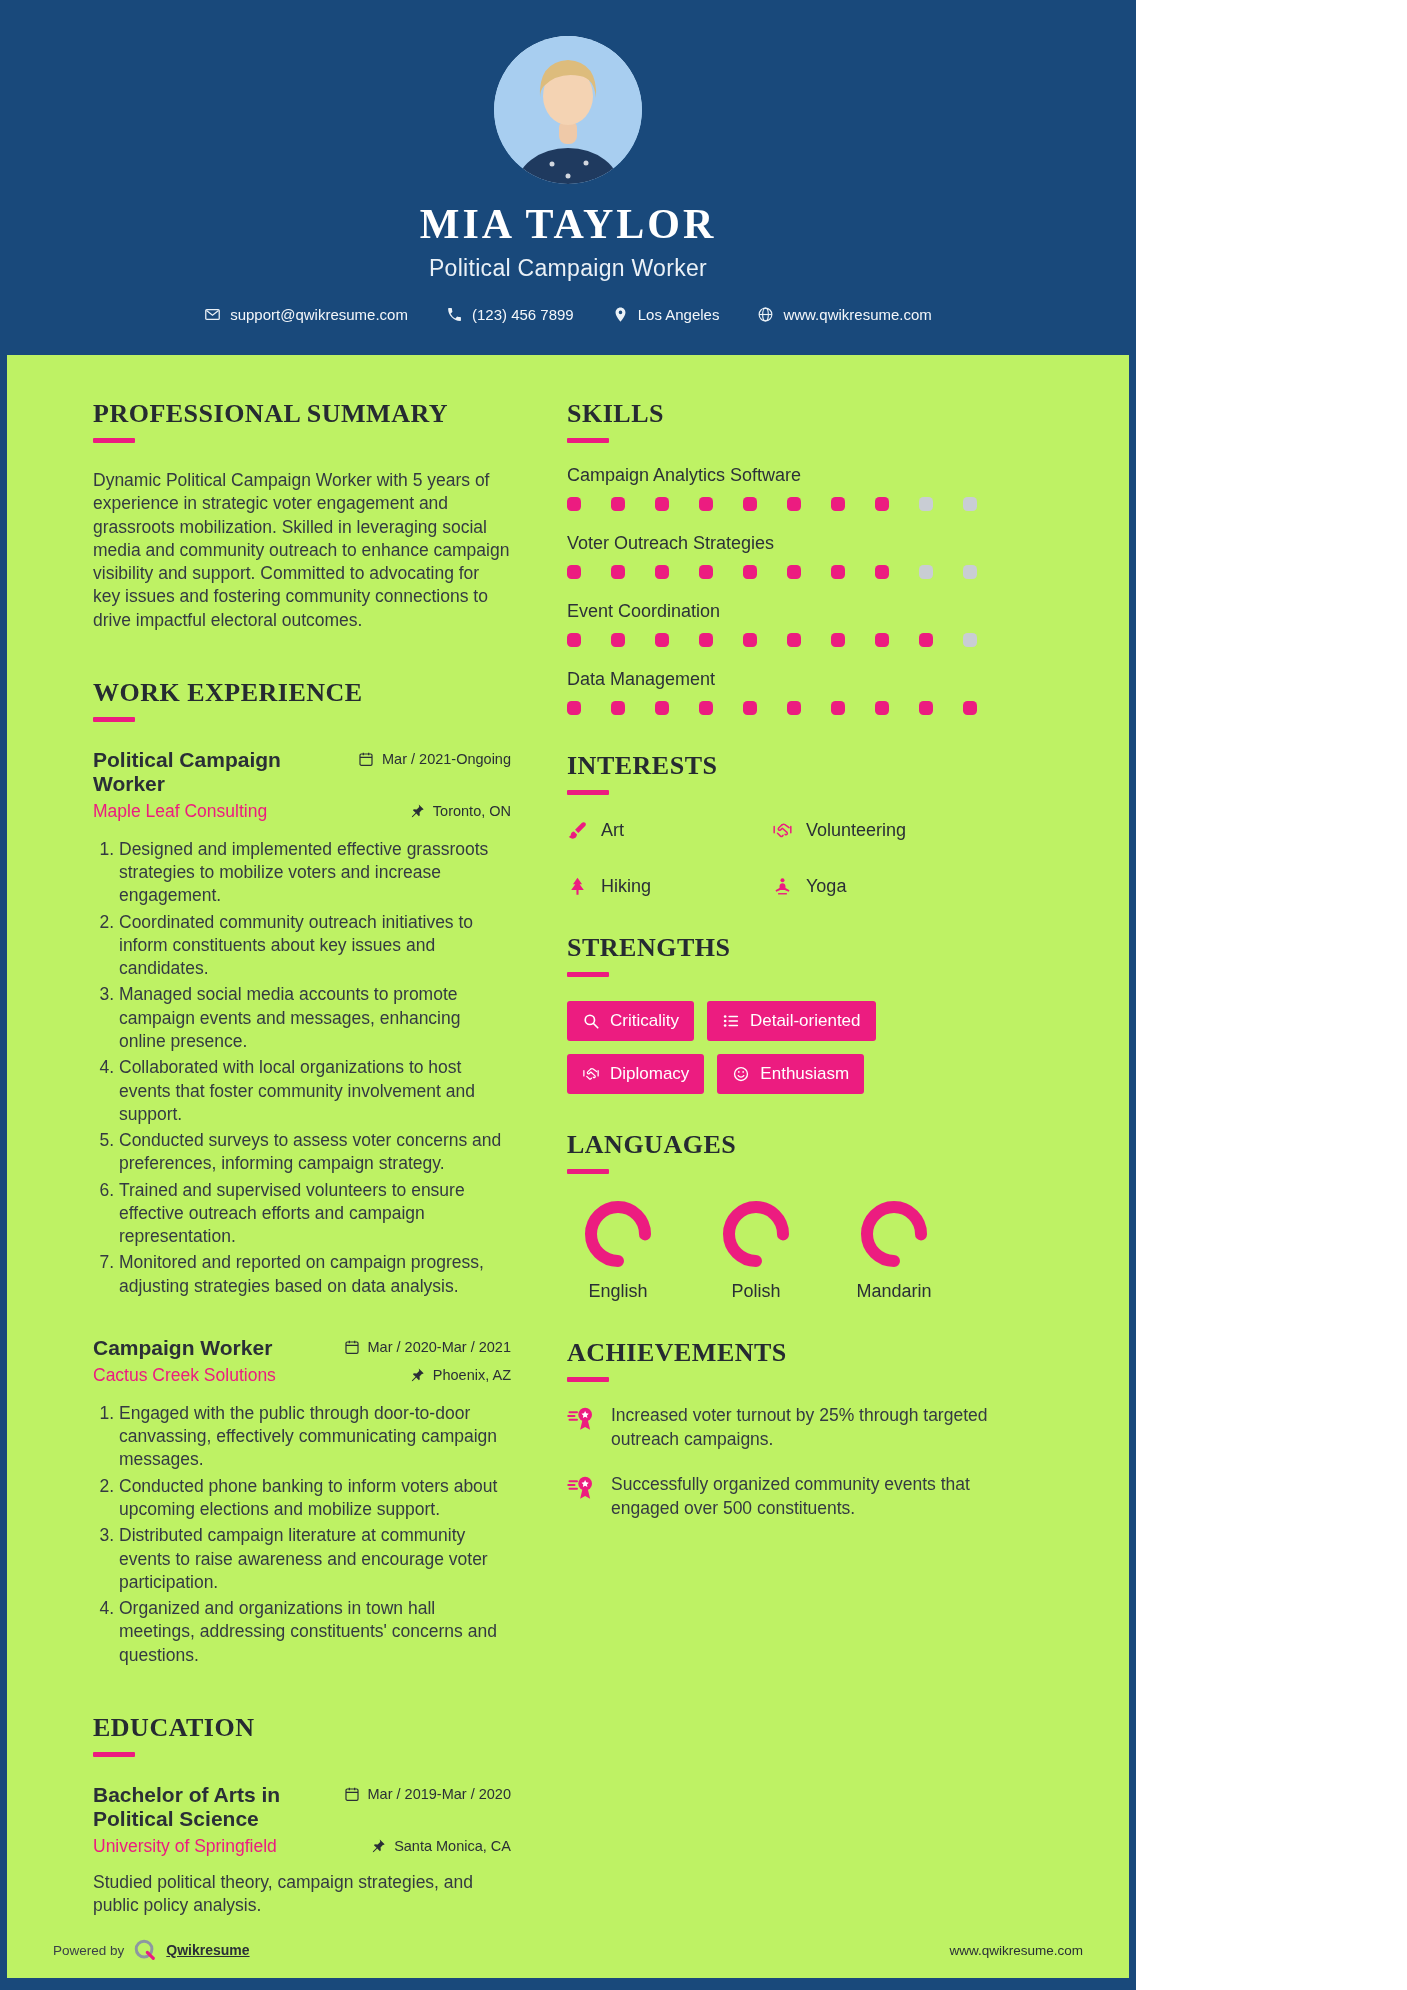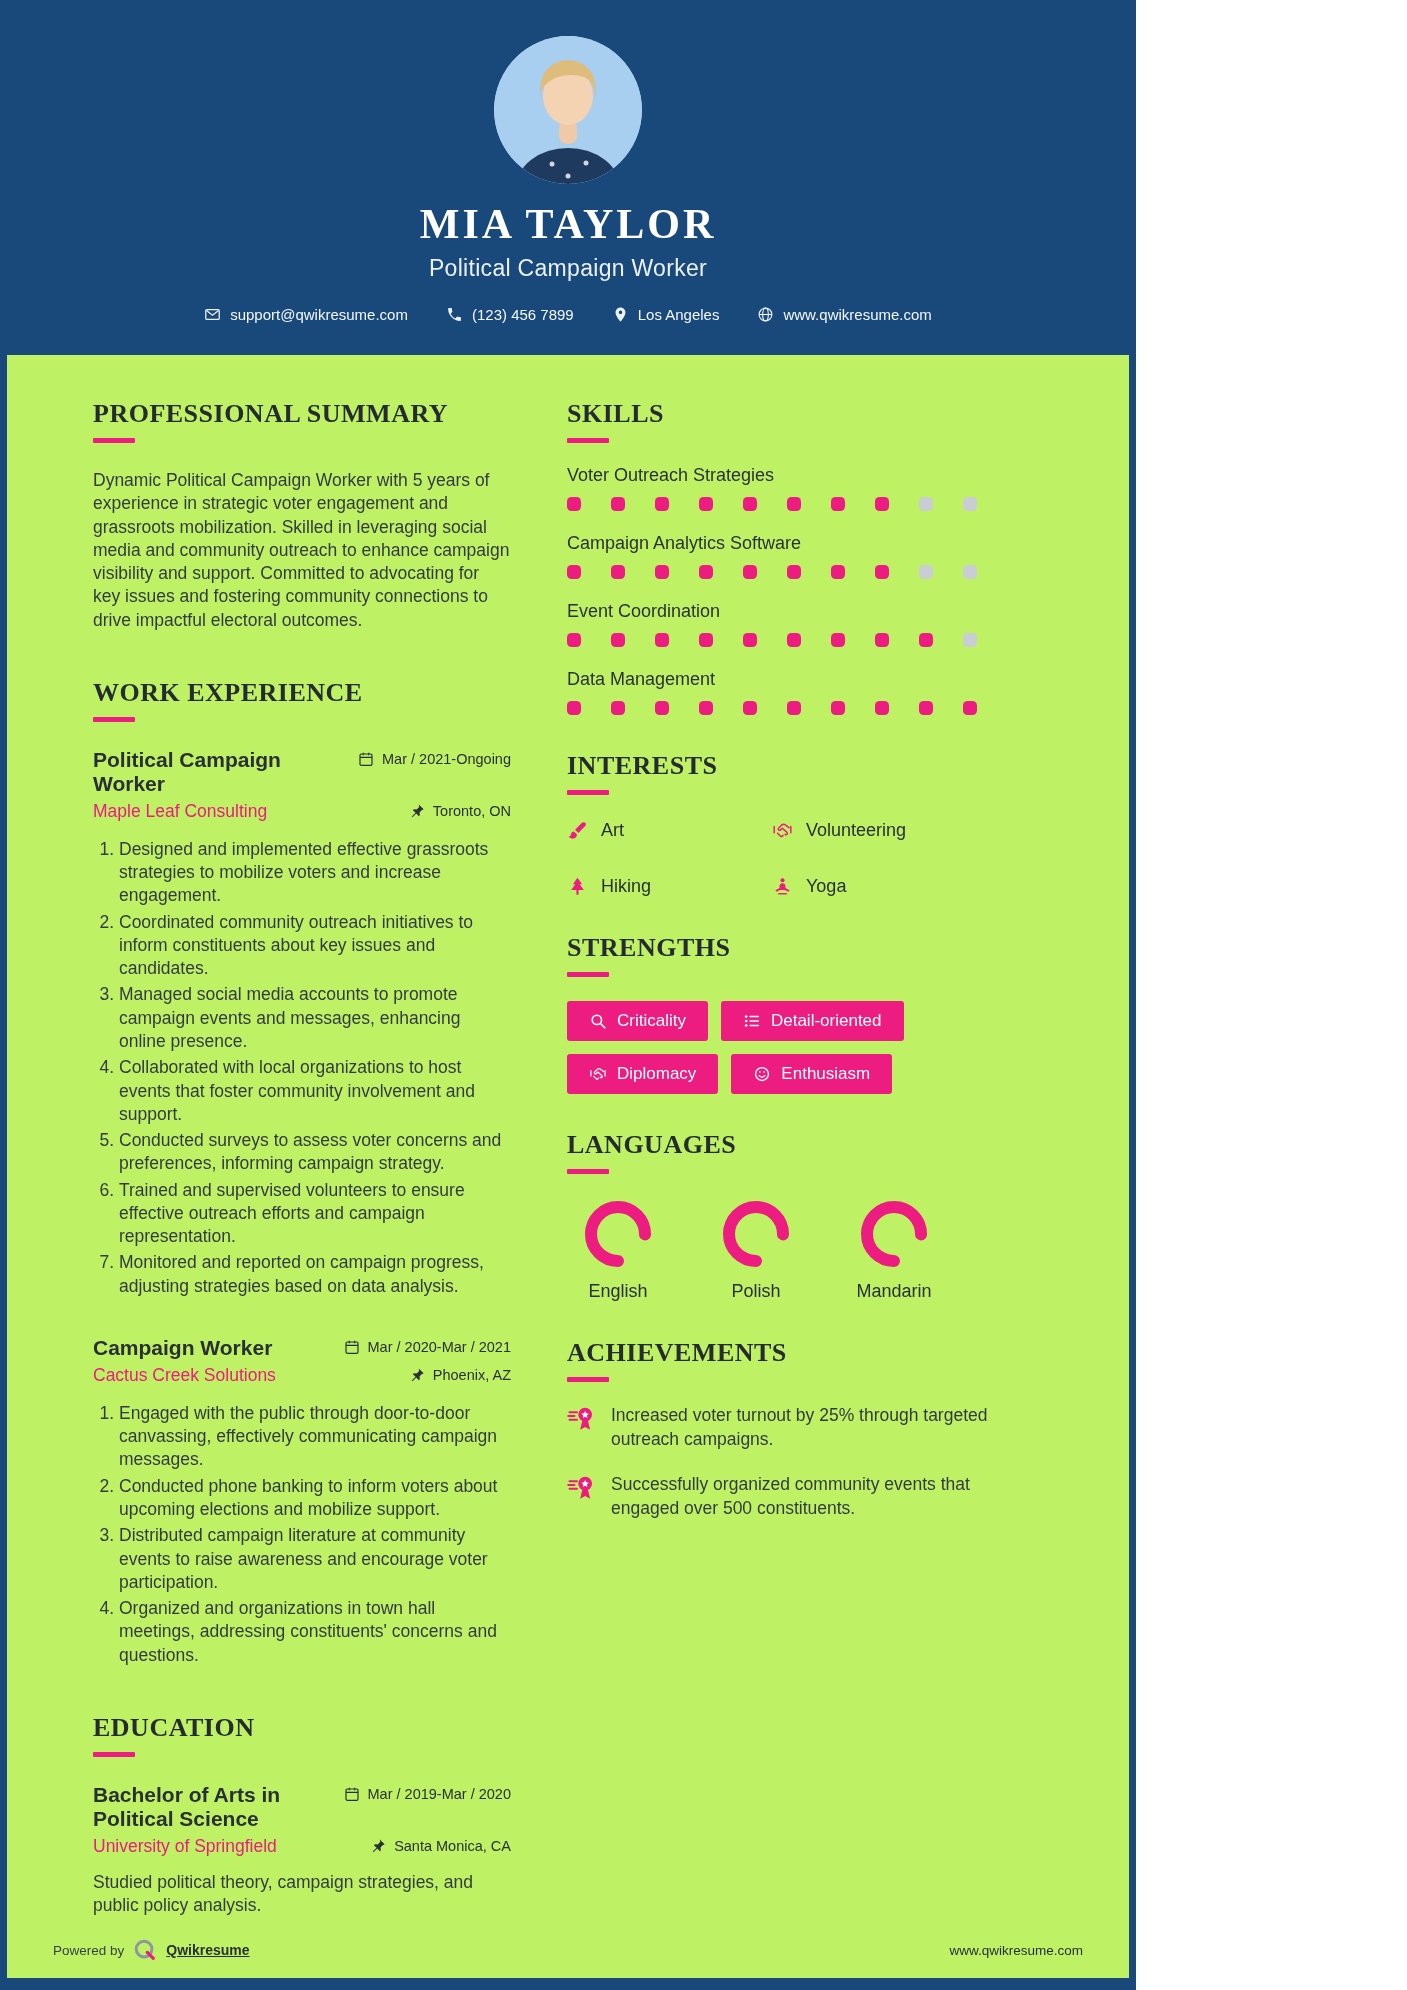--- a/index.html
+++ b/index.html
@@ -51,21 +51,21 @@
   .skill{margin-top:22px;}
   .skill-name{font-size:18px;color:#2C3138;margin-bottom:11px;}
   .dots{display:flex;gap:30px;}
   .dot{width:14px;height:14px;border-radius:4.5px;background:var(--dot-empty);flex:none;}
   .dot.on{background:var(--pink);}
   .int-grid{display:grid;grid-template-columns:205px 1fr;row-gap:35px;margin-top:25px;}
   .int-item{display:flex;align-items:center;gap:13px;font-size:18px;color:#2A2F36;}
   .int-item .ic svg{width:21px;height:21px;color:var(--pink);display:block;}
   .str-row{display:flex;gap:13px;margin-top:13px;}
   .str-row.first{margin-top:24px;}
-  .badge{background:var(--pink);color:#fff;display:inline-flex;align-items:center;gap:10px;font-size:17px;padding:10px 22px;border-radius:3px;}
+  .badge{background:var(--pink);color:#fff;display:inline-flex;align-items:center;gap:10px;font-size:17px;padding:10px 15px;border-radius:3px;}
   .badge .ic svg{width:18px;height:18px;color:#fff;display:block;}
   .lang-row{display:flex;gap:36px;margin-top:26px;}
   .lang{display:flex;flex-direction:column;align-items:center;width:102px;}
   .lang svg{width:68px;height:68px;display:block;}
   .lang-name{margin-top:13px;font-size:18px;color:#2A2F36;}
   .ach-item{display:flex;gap:14px;margin-top:22px;align-items:flex-start;max-width:440px;}
   .ach-item .ic svg{width:30px;height:30px;color:var(--pink);display:block;flex:none;}
   .ach-text{font-size:17.5px;line-height:1.35;max-width:390px;color:var(--text);}
   
   .footer{position:absolute;left:46px;right:46px;bottom:16px;display:flex;justify-content:space-between;align-items:center;}
@@ -236,36 +236,36 @@
       </section>
 
     </div>
 
     <div class="col-right">
 
       <section class="sec">
         <h2 class="sec-h">SKILLS</h2>
         <div class="sec-bar"></div>
         <div class="skill">
-          <div class="skill-name">Voter Outreach Strategies</div>
+          <div class="skill-name">Campaign Analytics Software</div>
           <div class="dots">
               <span class="dot on"></span>
               <span class="dot on"></span>
               <span class="dot on"></span>
               <span class="dot on"></span>
               <span class="dot on"></span>
               <span class="dot on"></span>
               <span class="dot on"></span>
               <span class="dot on"></span>
               <span class="dot"></span>
               <span class="dot"></span>
             </div>
         </div>
         <div class="skill">
-          <div class="skill-name">Campaign Analytics Software</div>
+          <div class="skill-name">Voter Outreach Strategies</div>
           <div class="dots">
               <span class="dot on"></span>
               <span class="dot on"></span>
               <span class="dot on"></span>
               <span class="dot on"></span>
               <span class="dot on"></span>
               <span class="dot on"></span>
               <span class="dot on"></span>
               <span class="dot on"></span>
               <span class="dot"></span>

